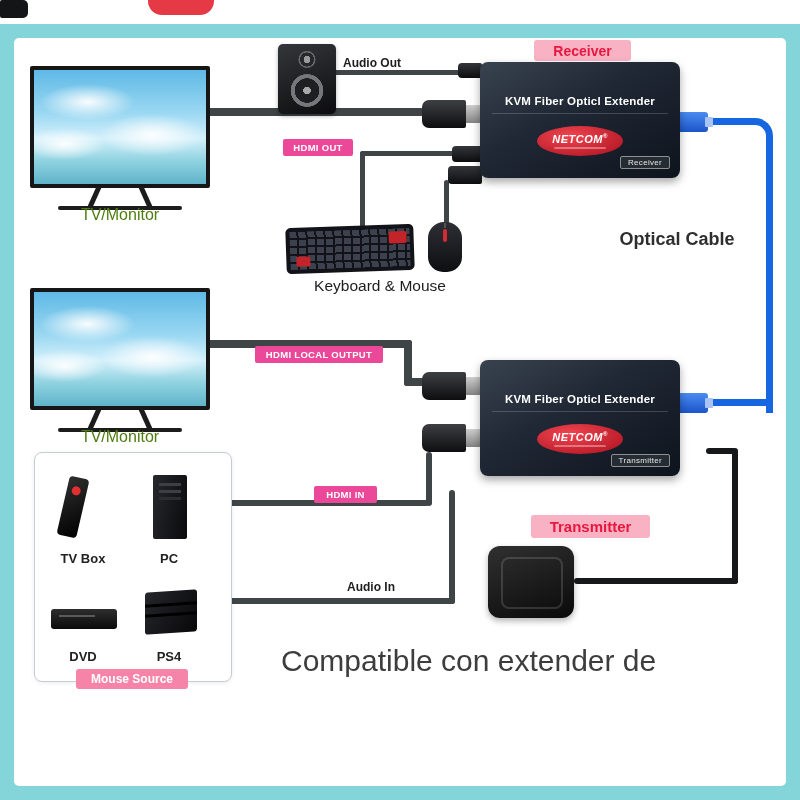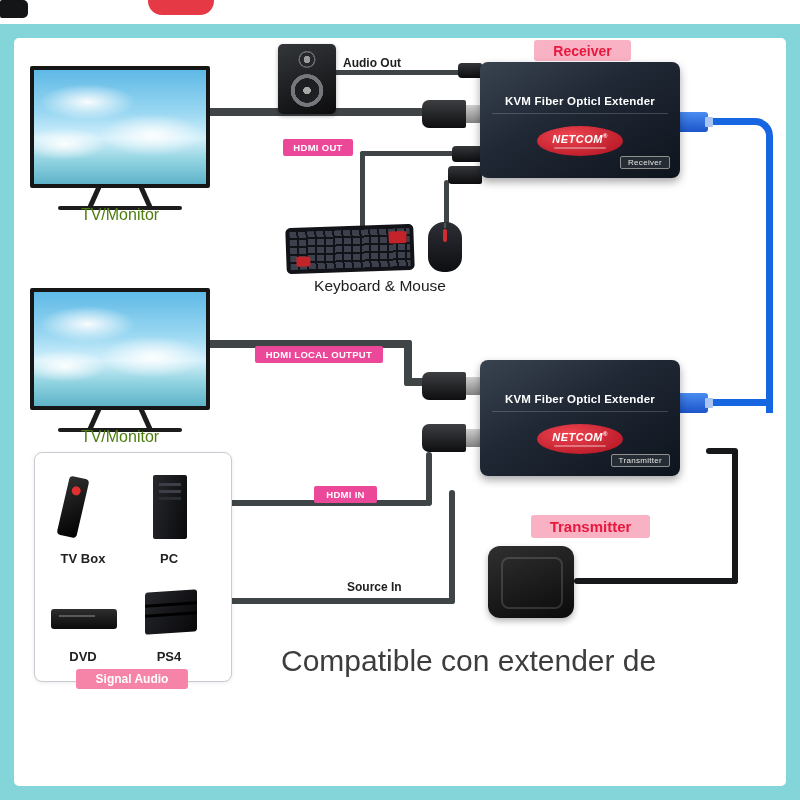--- a/index.html
+++ b/index.html
@@ -242,20 +242,21 @@
   <div class="float-cyan" id="hdmi-out-badge">HDMI OUT</div>
   <div class="keyboard">
     <div class="keys"></div>
     <div class="kb-red1"></div>
     <div class="kb-red2"></div>
   </div>
   <div class="mouse"></div>
   <div class="txt" id="kb-mouse-label">Keyboard &amp; Mouse</div>
 
   <div class="txt" id="sc-label">
+    <div>Optical Cable</div>
   </div>
 
   <div class="float-cyan" id="hdmi-local-badge">HDMI LOCAL OUTPUT</div>
 
   <div class="hdmiplug" id="tx-hdmi-top">
     <div class="pbody"></div>
     <div class="ptip"></div>
   </div>
   <div class="hdmiplug" id="tx-hdmi-bot">
     <div class="pbody"></div>
@@ -267,32 +268,32 @@
     <div class="groove"></div>
     <div class="brand">
       <span><span>NETCOM</span><sup>®</sup></span>
       <span class="tagline"></span>
     </div>
     <div class="panelbadge">Transmitter</div>
   </div>
   <div class="float-pink" id="transmitter-label">Transmitter</div>
 
   <div class="float-cyan" id="hdmi-in-badge">HDMI IN</div>
-  <div class="txt" id="audio-in-label">Source In</div>
+  <div class="txt" id="audio-in-label">Audio In</div>
 
   <div class="psu"></div>
 
   <div class="srcbox">
     <div class="icon-tvbox"></div>
     <div class="icon-pc"></div>
     <div class="icon-dvd"></div>
     <div class="icon-ps4"></div>
     <div class="src-label" id="lbl-tvbox">TV Box</div>
     <div class="src-label" id="lbl-pc">PC</div>
     <div class="src-label" id="lbl-dvd">DVD</div>
     <div class="src-label" id="lbl-ps4">PS4</div>
   </div>
-  <div id="src-badge">Signal Audio</div>
+  <div id="src-badge">Mouse Source</div>
 
   <div class="txt" id="caption">
     <div>Compatible con extender de</div>
   </div>
 </div>
 
 </body></html>

